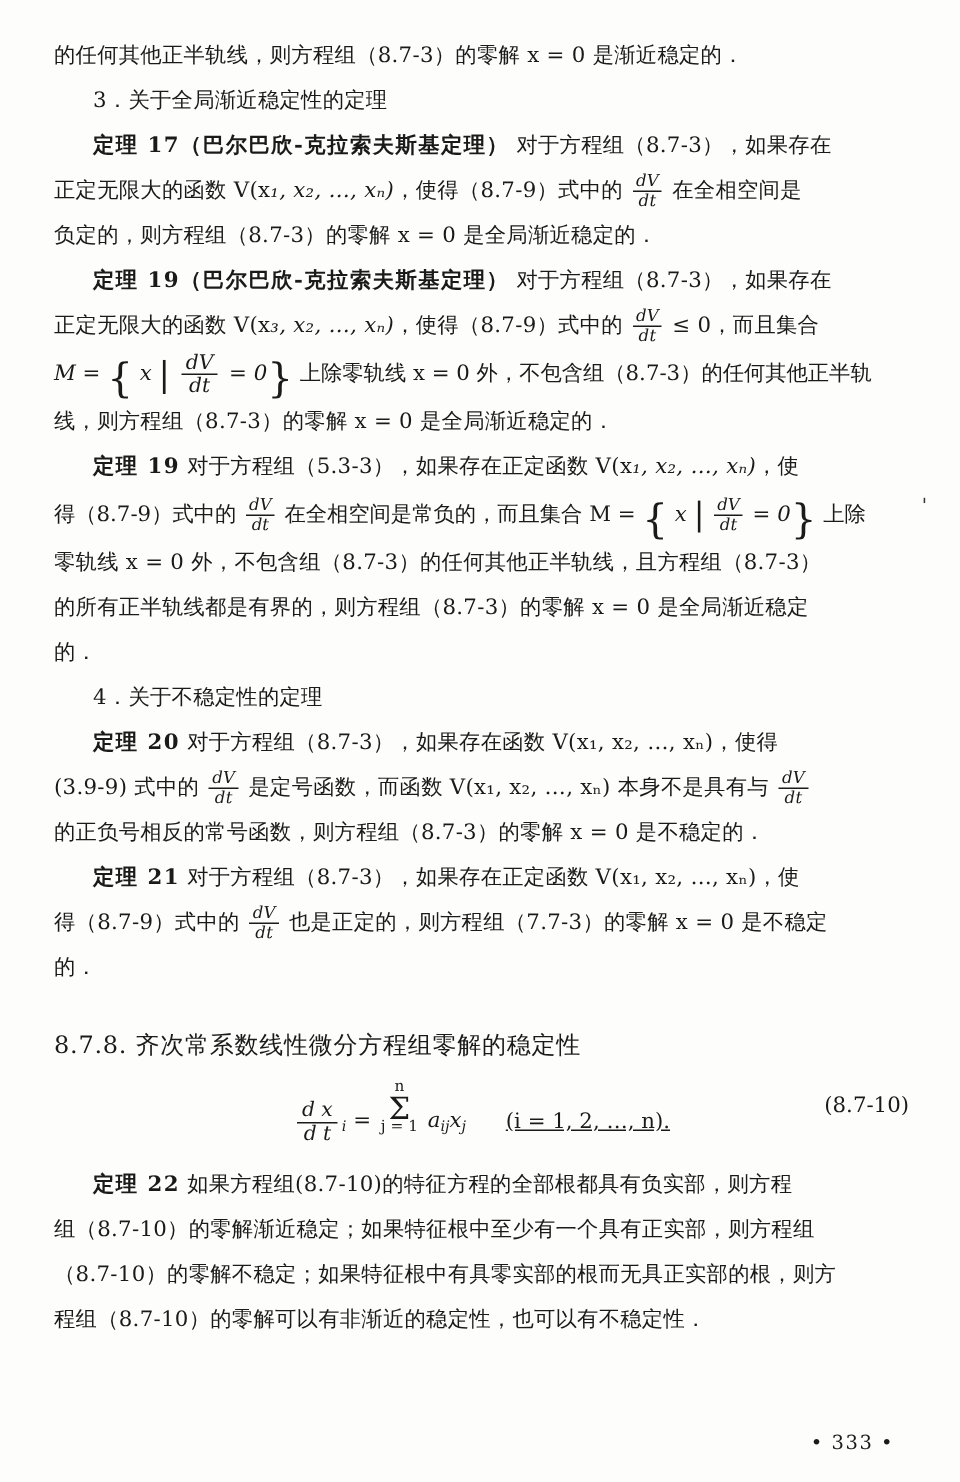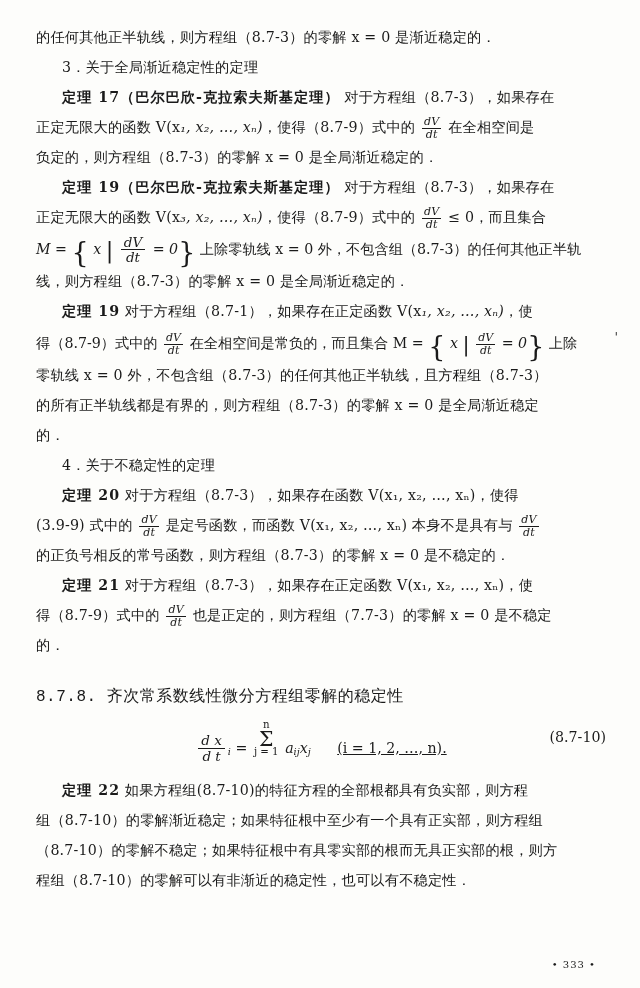--- a/index.html
+++ b/index.html
@@ -29,21 +29,20 @@
     white-space: nowrap;
   }
   .indent1 { text-indent: 26px; }
   .thm { font-weight: bold; letter-spacing: 1px; text-align: center; }
   .sec-head {
     font-size: 16px;
     line-height: 34px;
     letter-spacing: 0.5px;
     margin-top: 20px;
     margin-bottom: 6px;
-    font-family: Liberation Mono, monospace;
   }
   .formula-line {
     position: relative;
     font-size: 14.2px;
     line-height: 34px;
     white-space: nowrap;
   }
   .eqno {
     position: absolute;
     right: 0;
@@ -89,21 +88,21 @@
     vertical-align: -0.25em;
     margin: 0 2px;
   }
   .sum .top { display: block; }
   .sum .sig { display: block; font-size: 2em; line-height: 0.8; }
   .sum .bot { display: block; text-align: center; }
   .page-num {
     position: absolute;
     bottom: 18px;
     right: 44px;
-    font-size: 10px;
+    font-size: 13px;
     letter-spacing: 1px;
     margin-left: 17px;
   }
   .marktick {
     position: absolute;
     right: 22px;
     top: 330px;
     font-size: 13px;
     color: #333;
   }
@@ -146,21 +145,21 @@
     <span class="it">x</span> <span style="font-size:1.6em; line-height:0.5; vertical-align:-0.18em;">|</span>
     <span class="bigfrac"><span class="num">dV</span><span class="den">dt</span></span>
     <span class="it">= 0</span><span class="setbr">}</span>
     <span>上除零轨线  x = 0 外，不包含组（8.7-3）的任何其他正半轨</span>
   </div>
 
   <div class="line">线，则方程组（8.7-3）的零解  x = 0  是全局渐近稳定的．</div>
 
   <div class="line indent1">
     <span class="thm">定理 19</span>
-    <span>对于方程组（8.7-1），如果存在正定函数  V(x</span><span class="it">₁</span><span class="it">, x</span><span class="it">₂</span><span class="it">, …, x</span><span class="it">ₙ</span><span class="it">)</span><span>，使</span>
+    <span>对于方程组（5.3-3），如果存在正定函数  V(x</span><span class="it">₁</span><span class="it">, x</span><span class="it">₂</span><span class="it">, …, x</span><span class="it">ₙ</span><span class="it">)</span><span>，使</span>
   </div>
 
   <div class="formula-line">
     <span>得（8.7-9）式中的</span>
     <span class="frac"><span class="num">dV</span><span class="den">dt</span></span>
     <span>在全相空间是常负的，而且集合 M = </span><span class="setbr">{</span>
     <span class="it">x</span> <span style="font-size:1.5em; line-height:0.5; vertical-align:-0.15em;">|</span>
     <span class="frac"><span class="num">dV</span><span class="den">dt</span></span>
     <span class="it">= 0</span><span class="setbr">}</span>
     <span>上除</span>

